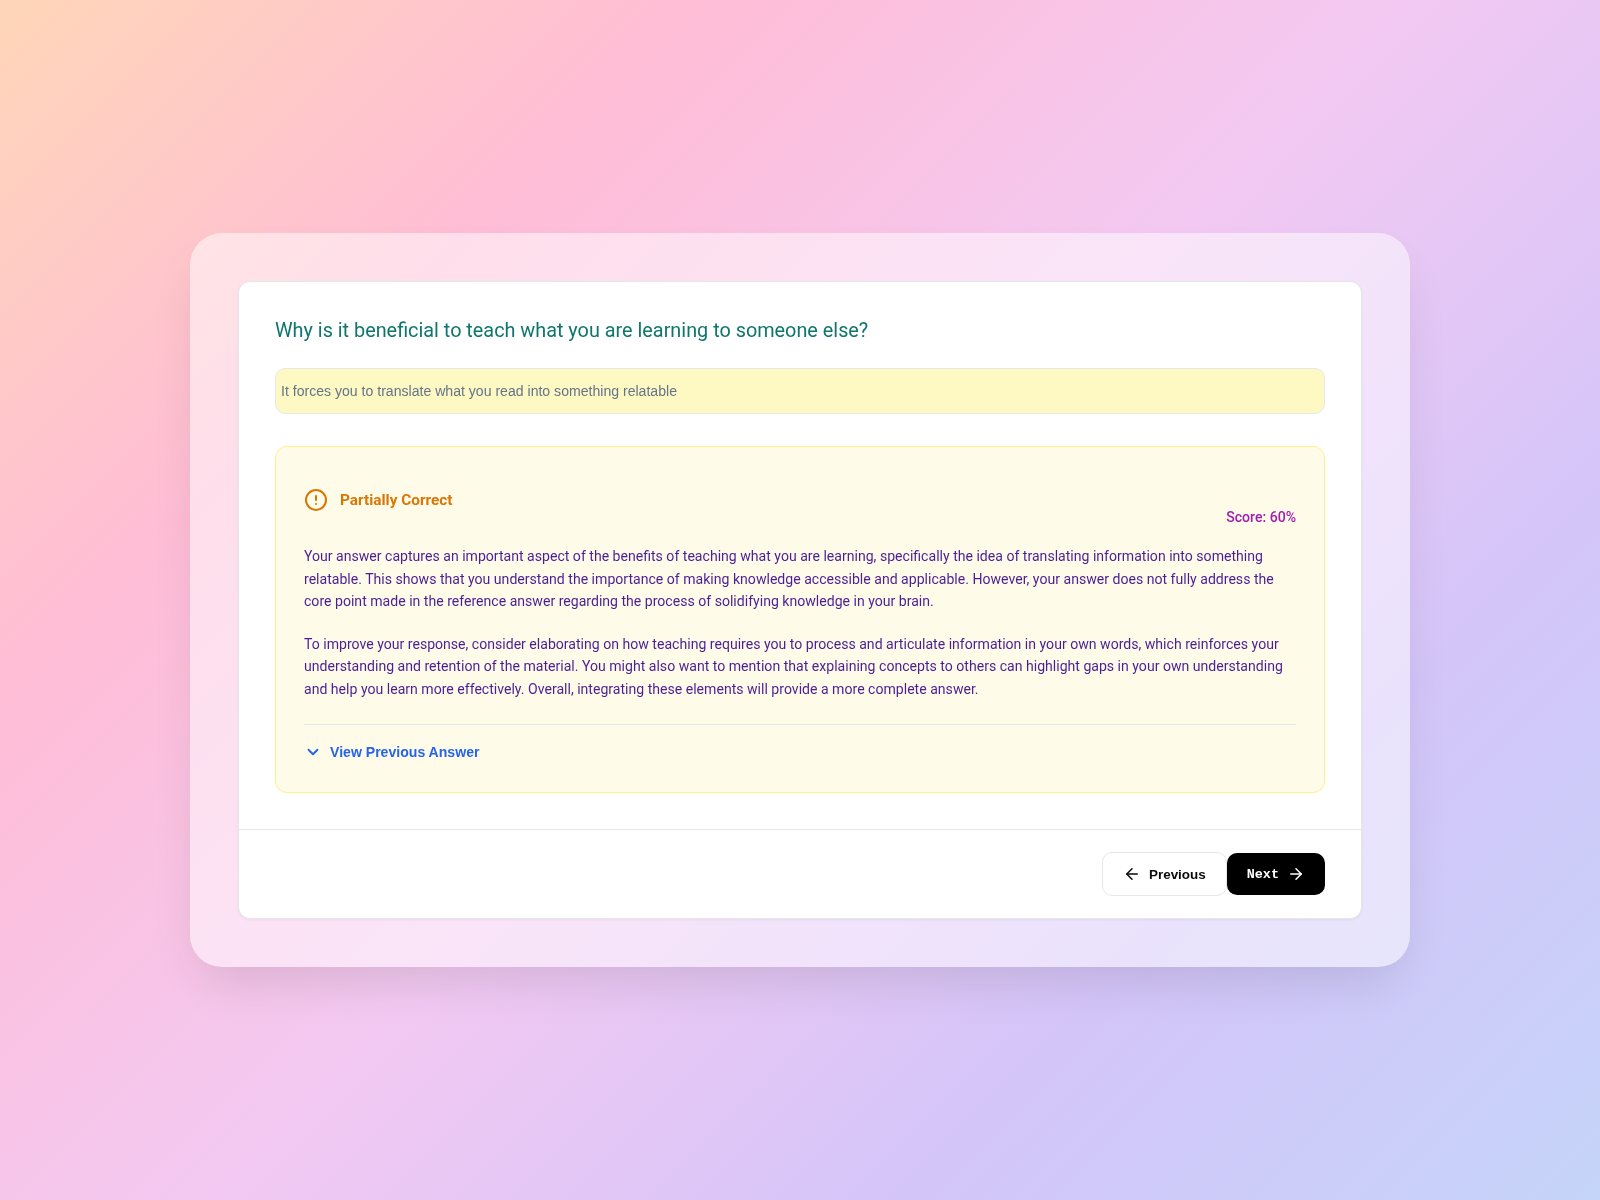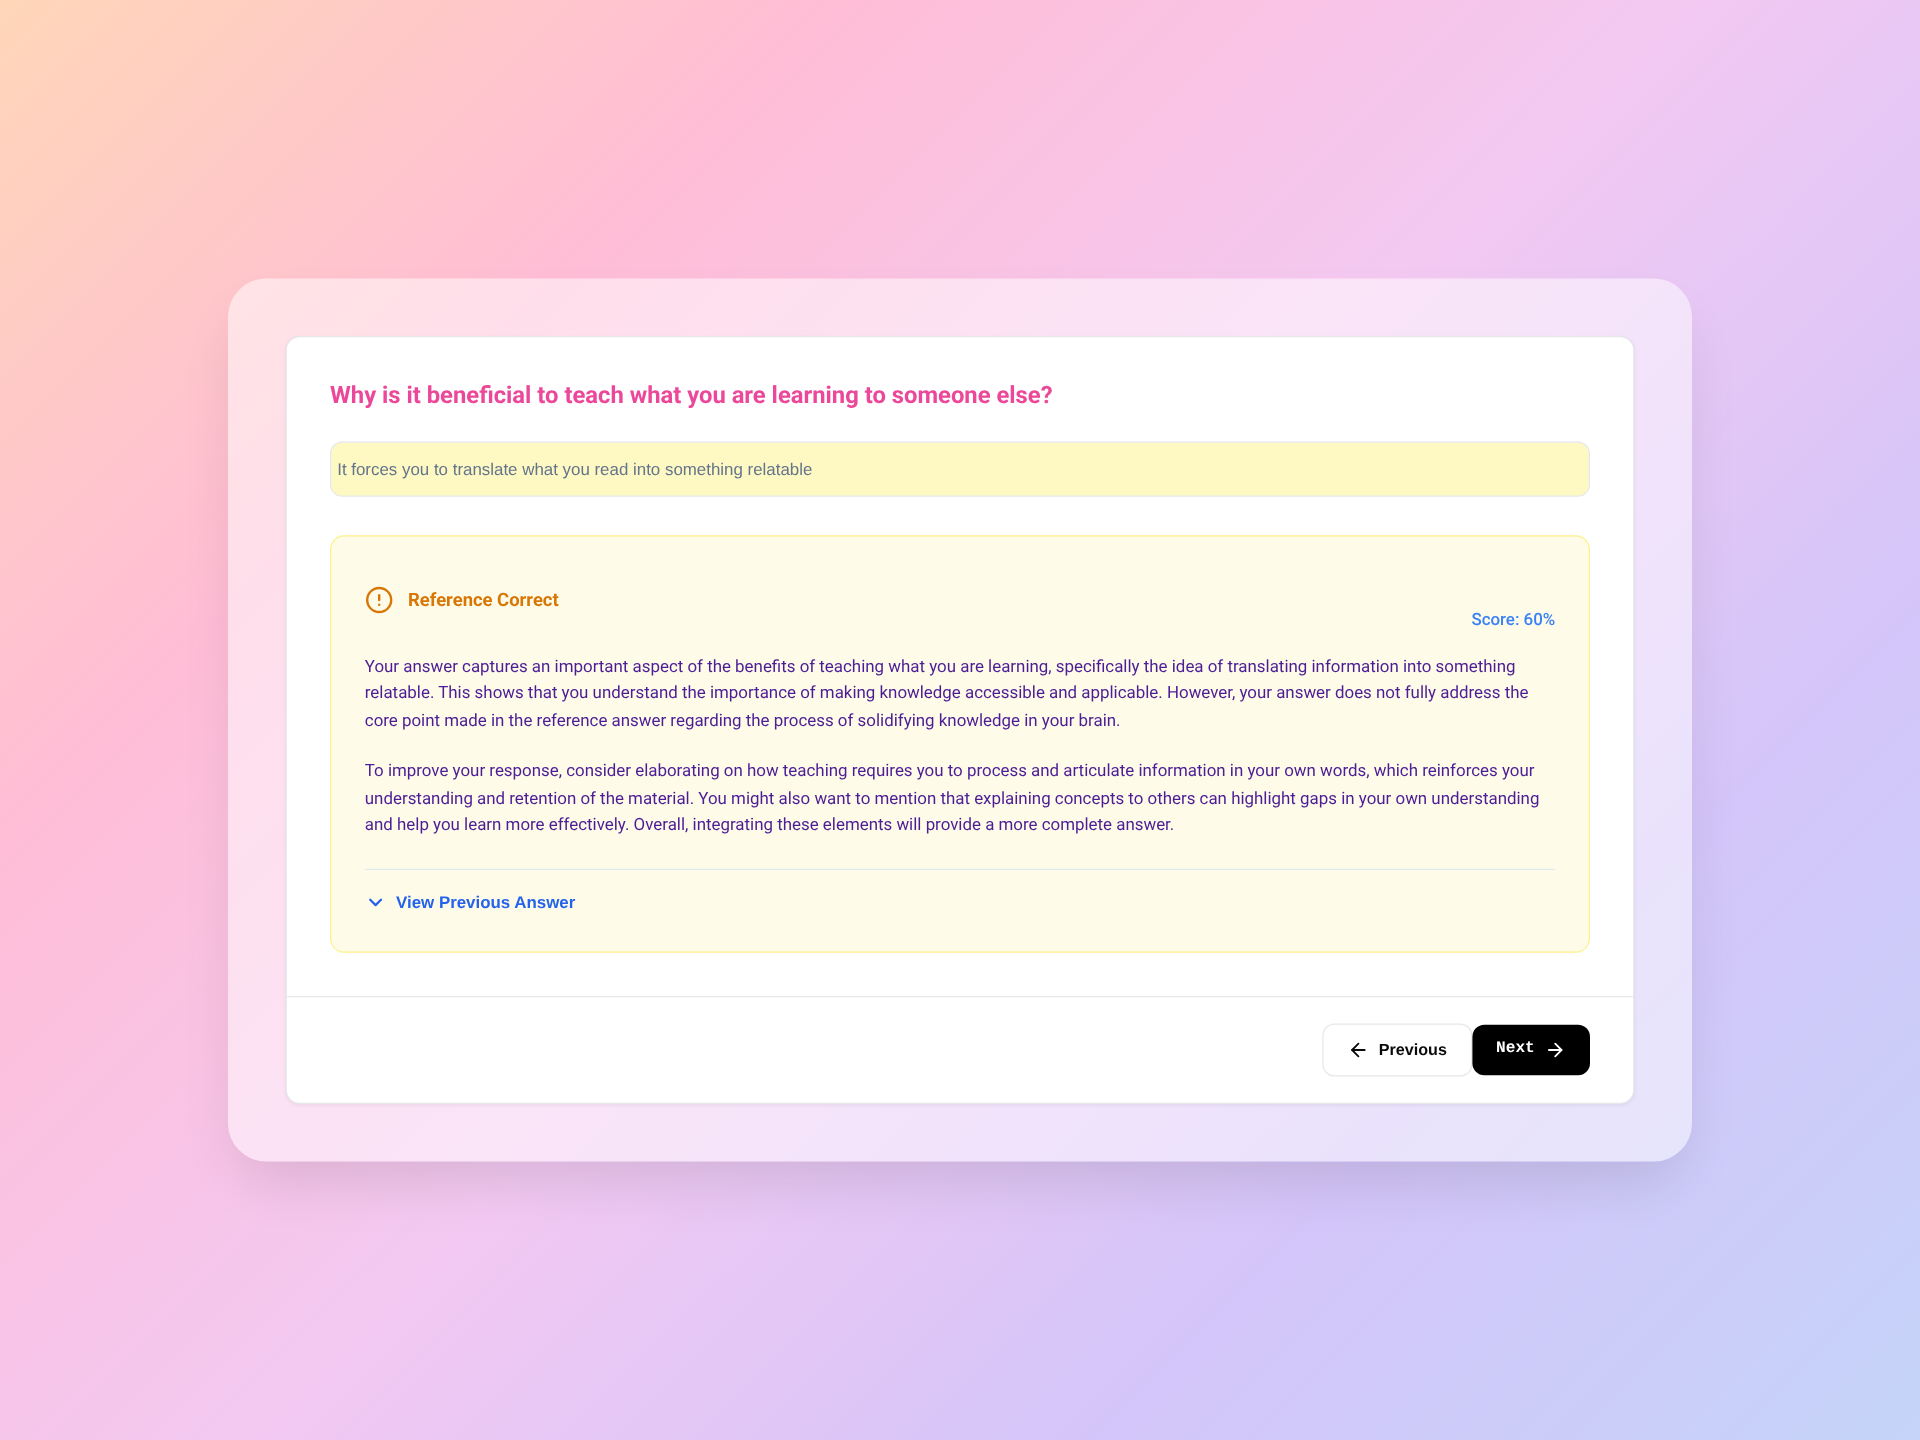--- a/index.html
+++ b/index.html
@@ -27,22 +27,22 @@
       border: 1px solid #e5e7eb;
       border-radius: 12px;
       box-shadow: 0 1px 3px rgba(0, 0, 0, 0.05);
       overflow: hidden;
     }
     .content {
       padding: 36px;
     }
     .question-title {
       font-size: 1.55rem;
-      font-weight: 700;
-      color: #ec4899;
+      font-weight: 400;
+      color: #0f766e;
       margin-bottom: 24px;
       line-height: 1.35;
     }
     .answer-input {
       width: 100%;
       border: 1px solid #e5e7eb;
       border-radius: 10px;
       padding: 14px 5px;
       font-size: 1.1rem;
       color: #64748b;
@@ -71,21 +71,21 @@
       height: 24px;
       flex-shrink: 0;
     }
     .feedback-title {
       font-size: 1.2rem;
       font-weight: 700;
       color: #d97706;
     }
     .score-text {
       font-size: 1.1rem;
-      color: #3b82f6;
+      color: #a21caf;
       font-weight: 500;
       margin-top: 34px;
     }
     .feedback-paragraph {
       font-size: 1.1rem;
       line-height: 1.6;
       color: #4c1d95;
       margin-bottom: 20px;
     }
     .feedback-paragraph:last-of-type { margin-bottom: 4px; }
@@ -140,21 +140,21 @@
       <input type="text" class="answer-input" readonly="" value="It forces you to translate what you read into something relatable" style="">
 
       <div class="feedback-box">
         <div class="feedback-header">
           <div class="feedback-header-left">
             <svg class="alert-icon" viewBox="0 0 24 24" fill="none" stroke="#d97706" stroke-width="2" stroke-linecap="round" stroke-linejoin="round">
               <circle cx="12" cy="12" r="10"></circle>
               <line x1="12" y1="8" x2="12" y2="12"></line>
               <line x1="12" y1="16" x2="12.01" y2="16"></line>
             </svg>
-            <span class="feedback-title">Reference Correct</span>
+            <span class="feedback-title">Partially Correct</span>
           </div>
           <span class="score-text">Score: 60%</span>
         </div>
 
         <p class="feedback-paragraph">Your answer captures an important aspect of the benefits of teaching what you are learning, specifically the idea of translating information into something relatable. This shows that you understand the importance of making knowledge accessible and applicable. However, your answer does not fully address the core point made in the reference answer regarding the process of solidifying knowledge in your brain.</p>
         <p class="feedback-paragraph">To improve your response, consider elaborating on how teaching requires you to process and articulate information in your own words, which reinforces your understanding and retention of the material. You might also want to mention that explaining concepts to others can highlight gaps in your own understanding and help you learn more effectively. Overall, integrating these elements will provide a more complete answer.</p>
 
         <hr class="divider">
 
         <button class="reference-link">

